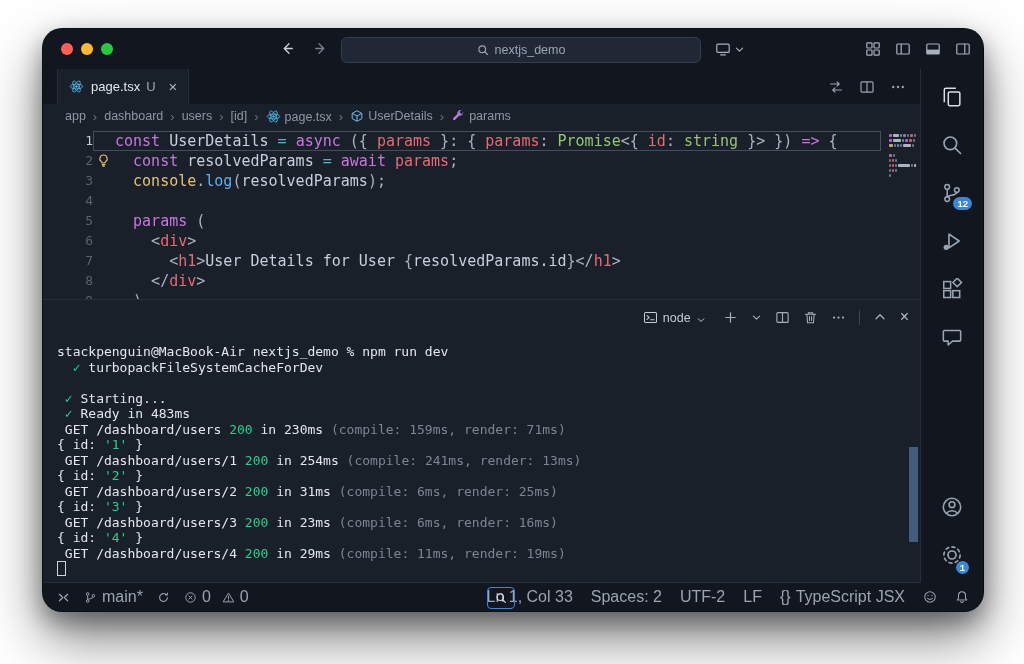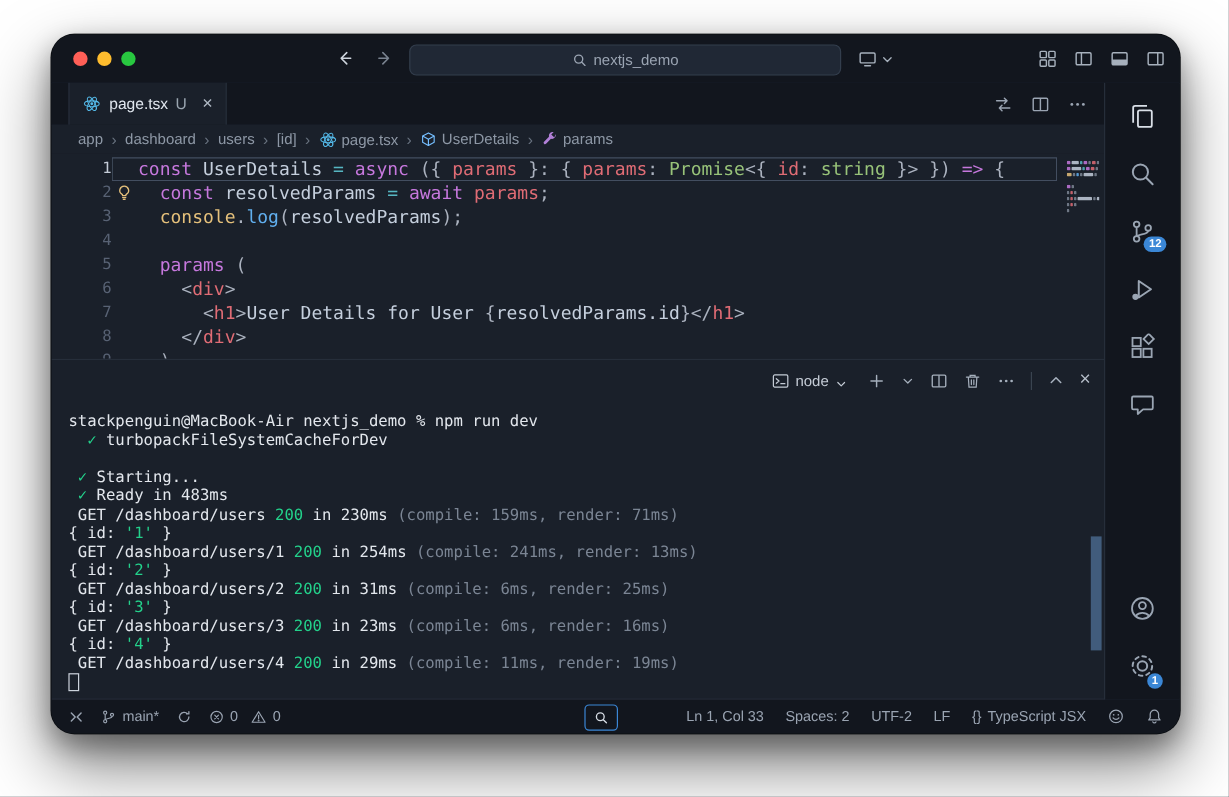--- a/index.html
+++ b/index.html
@@ -76,21 +76,21 @@
   .pa-close{font-size:16px;line-height:1;color:#b6bec9}
   .terminal{position:absolute;top:34px;left:0;right:16px;bottom:0;padding:10px 0 0 14px;overflow:hidden;
     font-family:"DejaVu Sans Mono","Liberation Mono",monospace;font-size:13px;line-height:15.5px;color:var(--fg);white-space:pre}
   .term-row{height:15.5px}
   .tm-fg{color:var(--fg)} .tm-green{color:var(--tgreen)} .tm-dim{color:var(--dim)}
   .term-cursor{display:inline-block;width:7px;height:13px;border:1px solid #ccd3dc;vertical-align:-2px}
   .term-scrollbar{position:absolute;right:3px;top:147px;width:9px;height:95px;background:rgba(98,142,192,.55)}
 
   
   .statusbar{position:absolute;left:0;right:0;bottom:0;height:28px;background:var(--chrome);border-top:1px solid var(--border);
-    display:flex;align-items:center;padding:0 14px;font-size:12px;color:var(--statusfg);gap:14px}
+    display:flex;align-items:center;padding:0 14px;font-size:16px;color:var(--statusfg);gap:14px}
   .sb-item{display:flex;align-items:center;gap:5px;white-space:nowrap}
   .sb-right{margin-left:auto;display:flex;gap:18px;align-items:center}
   .sb-zoom{position:absolute;left:444px;top:4px;width:26px;height:20px;border:1px solid var(--accent);border-radius:4px;
     display:flex;align-items:center;justify-content:center;color:#d6dce4}
 
   
   .activitybar{position:absolute;right:0;top:40px;bottom:28px;width:62px;background:var(--chrome);border-left:1px solid var(--border);
     display:flex;flex-direction:column;align-items:center;padding-top:4px}
   .ab-item{width:48px;height:48px;display:flex;align-items:center;justify-content:center;color:#9aa5b3;position:relative}
   .ab-item.bright{color:#d9dfe7}

